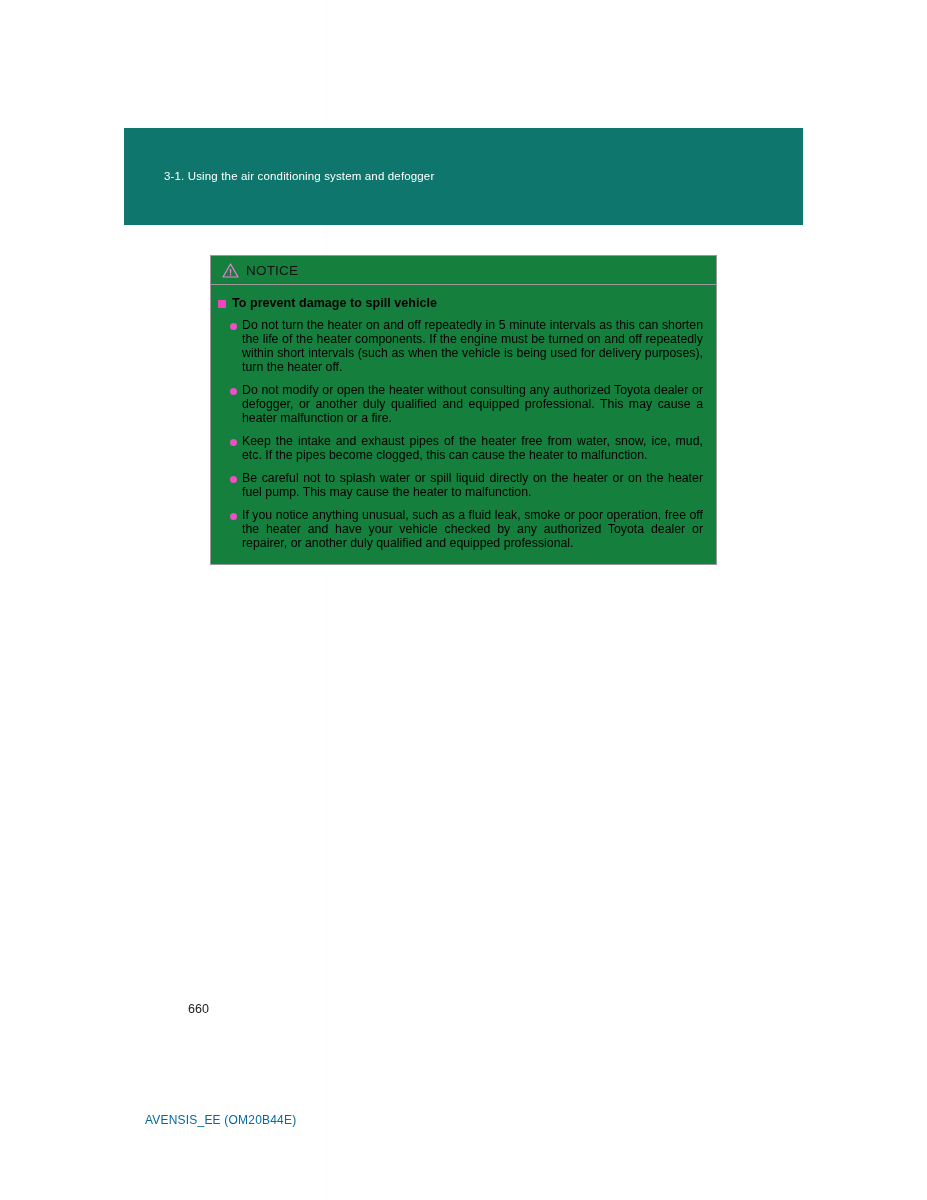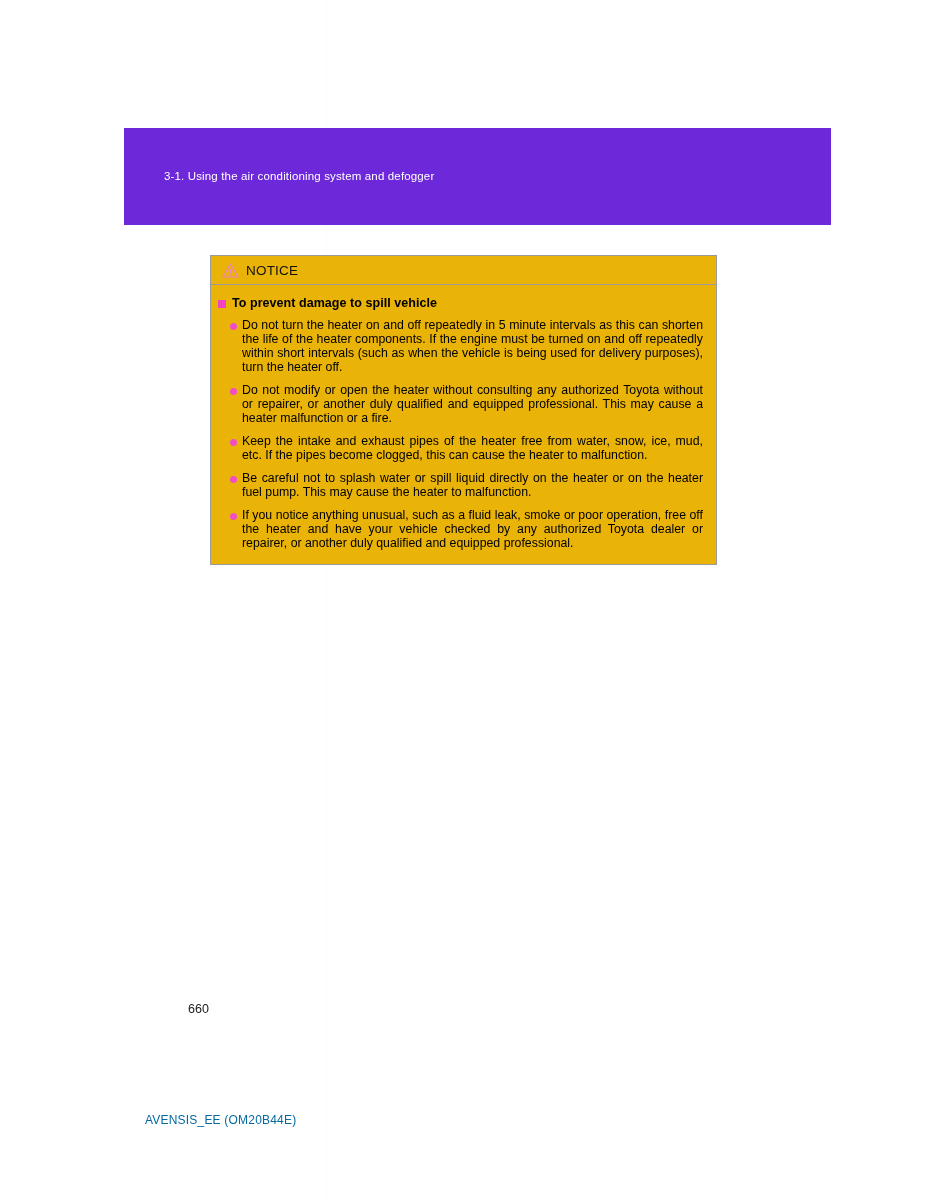--- a/index.html
+++ b/index.html
@@ -26,41 +26,40 @@
     background: #fdfdfd;
   }
 
   
   .section-band {
     position: absolute;
     left: 124px;
     top: 128px;
     width: 679px;
     height: 97px;
-    background: #6d28d9;
-    padding-left: 28px;
+    background: #0f766e;
   }
   .section-band-title {
     position: absolute;
     left: 40px;
     top: 42px;
     font-size: 11.5px;
     color: #ffffff;
     letter-spacing: 0.15px;
     white-space: nowrap;
   }
 
   
   .notice-box {
     position: absolute;
     left: 210px;
     top: 255px;
     width: 507px;
     border: 1px solid #9a9a9a;
-    background: #eab308;
+    background: #15803d;
     box-sizing: border-box;
   }
   .notice-header {
     height: 28px;
     border-bottom: 1px solid #9a9a9a;
     display: flex;
     align-items: center;
     padding-left: 11px;
   }
   .warning-triangle {
@@ -181,21 +180,21 @@
 
     <div class="bullet-list">
 
       <div class="bullet-item">
         <span class="dot-bullet"></span>
         <span class="bullet-text">Do not turn the heater on and off repeatedly in 5 minute intervals as this can shorten the life of the heater components. If the engine must be turned on and off repeatedly within short intervals (such as when the vehicle is being used for delivery purposes), turn the heater off.</span>
       </div>
 
       <div class="bullet-item">
         <span class="dot-bullet"></span>
-        <span class="bullet-text">Do not modify or open the heater without consulting any authorized Toyota without or repairer, or another duly qualified and equipped professional. This may cause a heater malfunction or a fire.</span>
+        <span class="bullet-text">Do not modify or open the heater without consulting any authorized Toyota dealer or defogger, or another duly qualified and equipped professional. This may cause a heater malfunction or a fire.</span>
       </div>
 
       <div class="bullet-item">
         <span class="dot-bullet"></span>
         <span class="bullet-text">Keep the intake and exhaust pipes of the heater free from water, snow, ice, mud, etc. If the pipes become clogged, this can cause the heater to malfunction.</span>
       </div>
 
       <div class="bullet-item">
         <span class="dot-bullet"></span>
         <span class="bullet-text">Be careful not to splash water or spill liquid directly on the heater or on the heater fuel pump. This may cause the heater to malfunction.</span>

